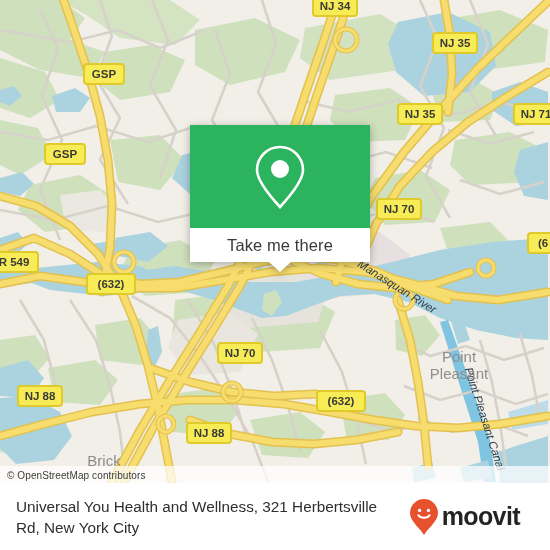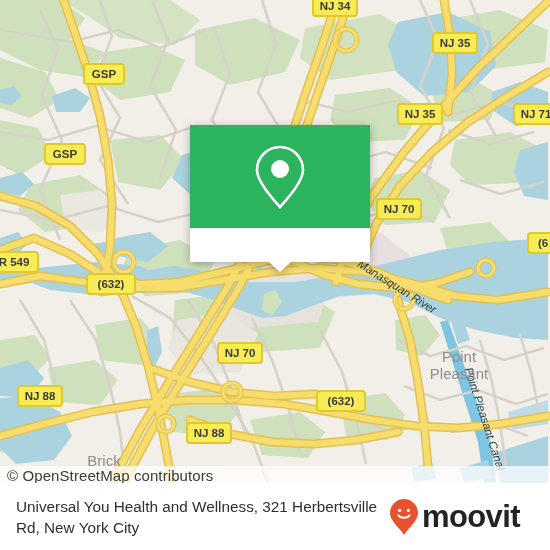--- a/index.html
+++ b/index.html
@@ -36,21 +36,21 @@
     top: 466px;
     width: 550px;
     height: 18px;
     background: rgba(255,255,255,0.72);
     display: flex;
     align-items: center;
     padding-left: 7px;
     box-sizing: border-box;
   }
   .attribution-text {
-    font-size: 15px;
+    font-size: 10px;
     color: #3b3b3b;
     letter-spacing: 0.1px;
     white-space: nowrap;
   }
 
   
   #callout {
     position: absolute;
     left: 190px;
     top: 125px;
@@ -112,21 +112,21 @@
     padding-right: 8px;
     max-width: 400px;
   }
   #moovit-logo {
     flex: 0 0 auto;
     display: flex;
     align-items: center;
     gap: 3px;
   }
   .moovit-wordmark {
-    font-size: 31px;
+    font-size: 25px;
     font-weight: bold;
     color: #232323;
     letter-spacing: -0.6px;
     line-height: 1;
   }
 </style>
 </head>
 <body>
 
 <div id="app">
@@ -383,20 +383,21 @@
   </div>
 
   <div id="callout">
     <div class="callout-green">
       <svg class="pin-glyph" width="54" height="66" viewBox="0 0 54 66">
         <path d="M27 3 C14.3 3 4 13.3 4 26 C4 36 16 51 27 63 C38 51 50 36 50 26 C50 13.3 39.7 3 27 3 Z" fill="none" stroke="#ffffff" stroke-width="2.6"></path>
         <circle cx="27" cy="25" r="9" fill="#ffffff"></circle>
       </svg>
     </div>
     <div class="callout-foot">
+      <span class="callout-label">Take me there</span>
       <span class="callout-tail"></span>
     </div>
   </div>
 
   <div id="bottom-bar">
     <div id="place-caption">Universal You Health and Wellness, 321 Herbertsville Rd, New York City</div>
     <div id="moovit-logo">
       <svg width="30" height="38" viewBox="0 0 30 38">
         <path d="M15 1 C7.3 1 1 7.3 1 15 C1 23 10 29 15 37 C20 29 29 23 29 15 C29 7.3 22.7 1 15 1 Z" fill="#e8512e"></path>
         <circle cx="10.6" cy="12.4" r="1.7" fill="#ffffff"></circle>

